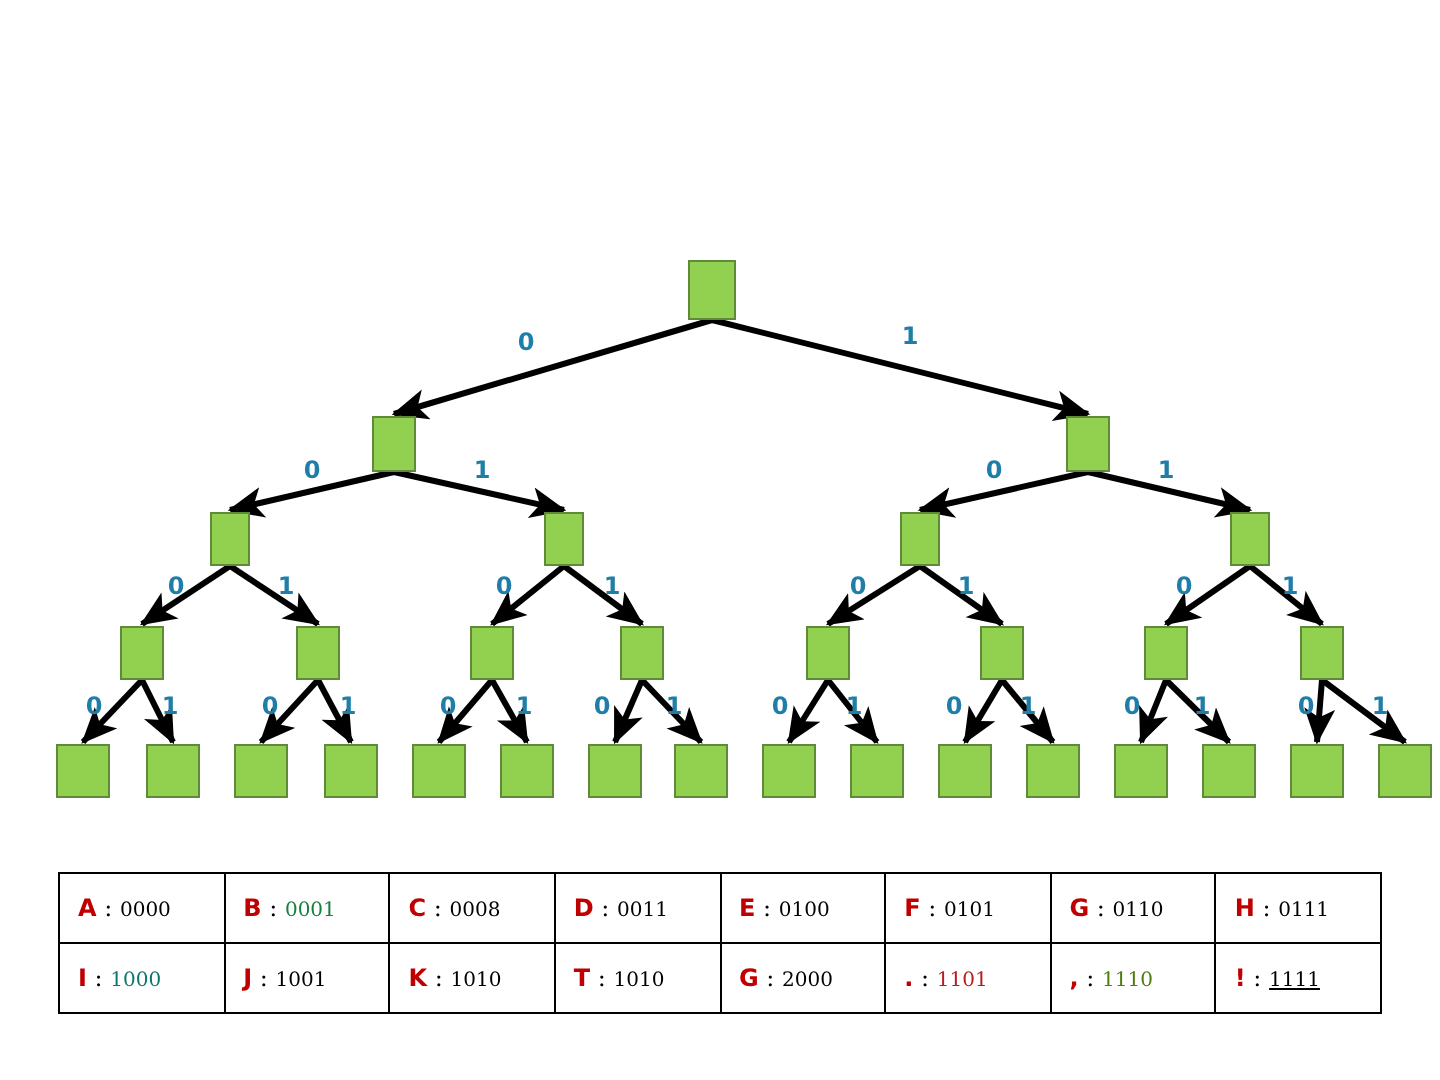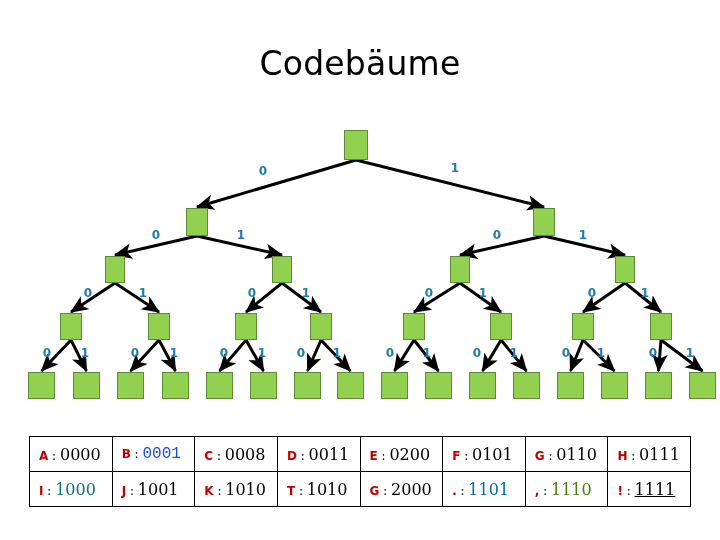--- a/index.html
+++ b/index.html
@@ -86,29 +86,28 @@
     font-weight: bold;
     font-size: 12px;
   }
   .sep {
     color: #000000;
     font-family: "DejaVu Serif", serif;
   }
   .code {
     color: #000000;
     font-family: "DejaVu Serif", serif;
-    font-size: 16px;
+    font-size: 10px;
   }
 </style>
 </head>
 <body>
 
 <div id="slide">
 
-  <div id="slide-title">Codebäume</div>
 
   <div id="tree-area">
     <svg id="tree-svg" viewBox="0 0 720 420" preserveAspectRatio="none" aria-hidden="true">
       <defs>
         <marker id="ah" markerWidth="7" markerHeight="7" refX="5.6" refY="2.6" orient="auto" markerUnits="strokeWidth">
           <path d="M0,0 L6,2.6 L0,5.2 L1.5,2.6 z" fill="#000000"></path>
         </marker>
       </defs>
       <g id="edge-group" stroke="#000000" stroke-width="3" fill="none" marker-end="url(#ah)">
           <line x1="356" y1="160" x2="197" y2="207"></line>
@@ -207,34 +206,34 @@
         <div class="edge-label" style="left: 595px; top: 347px; width: 12px; color: rgb(31, 126, 168);">1</div>
         <div class="edge-label" style="left: 647px; top: 347px; width: 12px; color: rgb(31, 126, 168);">0</div>
         <div class="edge-label" style="left: 684px; top: 347px; width: 12px; color: rgb(31, 126, 168);">1</div>
       </div>
   </div>
 
   <table id="code-table">
     <tbody id="code-table-body">
         <tr>
           <td><span class="sym" style="color: rgb(192, 0, 0);">A</span><span class="sep"> : </span><span class="code" style="color: rgb(0, 0, 0);">0000</span></td>
-          <td><span class="sym" style="color: rgb(192, 0, 0);">B</span><span class="sep"> : </span><span class="code" style="color: #1d4ed8; font-family: Liberation Mono, monospace;">0001</span></td>
+          <td><span class="sym" style="color: rgb(192, 0, 0);">B</span><span class="sep"> : </span><span class="code" style="color: #15803d;">0001</span></td>
           <td><span class="sym" style="color: rgb(192, 0, 0);">C</span><span class="sep"> : </span><span class="code" style="color: rgb(0, 0, 0);">0008</span></td>
           <td><span class="sym" style="color: rgb(192, 0, 0);">D</span><span class="sep"> : </span><span class="code" style="color: rgb(0, 0, 0);">0011</span></td>
-          <td><span class="sym" style="color: rgb(192, 0, 0);">E</span><span class="sep"> : </span><span class="code" style="color: rgb(0, 0, 0);">0200</span></td>
+          <td><span class="sym" style="color: rgb(192, 0, 0);">E</span><span class="sep"> : </span><span class="code" style="color: rgb(0, 0, 0);">0100</span></td>
           <td><span class="sym" style="color: rgb(192, 0, 0);">F</span><span class="sep"> : </span><span class="code" style="color: rgb(0, 0, 0);">0101</span></td>
           <td><span class="sym" style="color: rgb(192, 0, 0);">G</span><span class="sep"> : </span><span class="code" style="color: rgb(0, 0, 0);">0110</span></td>
           <td><span class="sym" style="color: rgb(192, 0, 0);">H</span><span class="sep"> : </span><span class="code" style="color: rgb(0, 0, 0);">0111</span></td>
         </tr>
         <tr>
           <td><span class="sym" style="color: rgb(192, 0, 0);">I</span><span class="sep"> : </span><span class="code" style="color: #0f766e;">1000</span></td>
           <td><span class="sym" style="color: rgb(192, 0, 0);">J</span><span class="sep"> : </span><span class="code" style="color: rgb(0, 0, 0);">1001</span></td>
           <td><span class="sym" style="color: rgb(192, 0, 0);">K</span><span class="sep"> : </span><span class="code" style="color: rgb(0, 0, 0);">1010</span></td>
           <td><span class="sym" style="color: rgb(192, 0, 0);">T</span><span class="sep"> : </span><span class="code" style="color: rgb(0, 0, 0);">1010</span></td>
           <td><span class="sym" style="color: rgb(192, 0, 0);">G</span><span class="sep"> : </span><span class="code" style="color: rgb(0, 0, 0);">2000</span></td>
-          <td><span class="sym" style="color: rgb(192, 0, 0);">.</span><span class="sep"> : </span><span class="code" style="color: #0369a1;">1101</span></td>
+          <td><span class="sym" style="color: rgb(192, 0, 0);">.</span><span class="sep"> : </span><span class="code" style="color: #b91c1c;">1101</span></td>
           <td><span class="sym" style="color: rgb(192, 0, 0);">,</span><span class="sep"> : </span><span class="code" style="color: #4d7c0f;">1110</span></td>
           <td><span class="sym" style="color: rgb(192, 0, 0);">!</span><span class="sep"> : </span><span class="code" style="color: rgb(0, 0, 0); text-decoration: underline;">1111</span></td>
         </tr>
       </tbody>
   </table>
 
 </div>
 
 </body></html>

